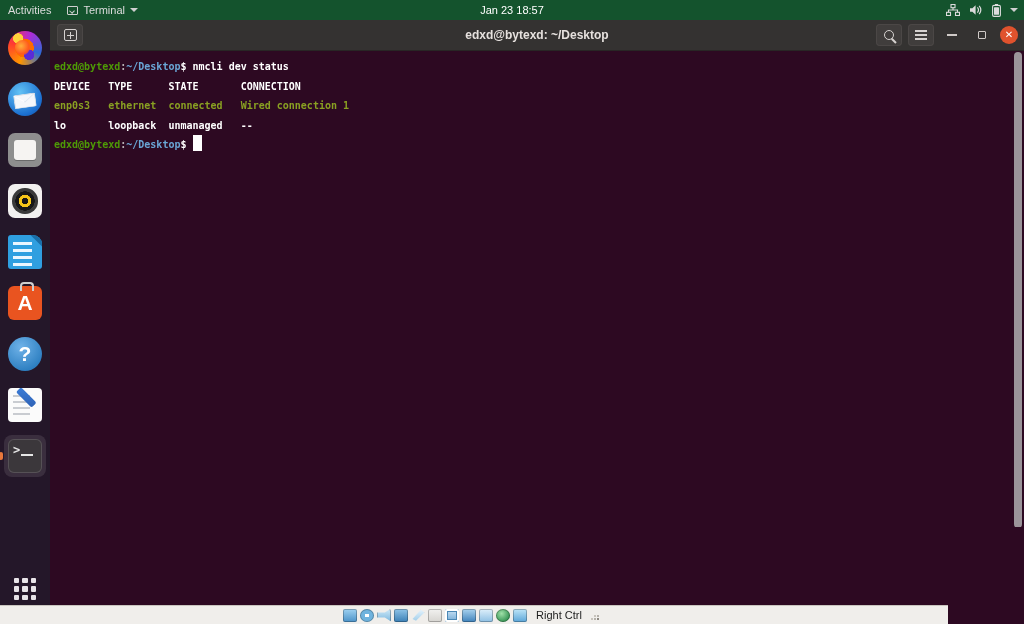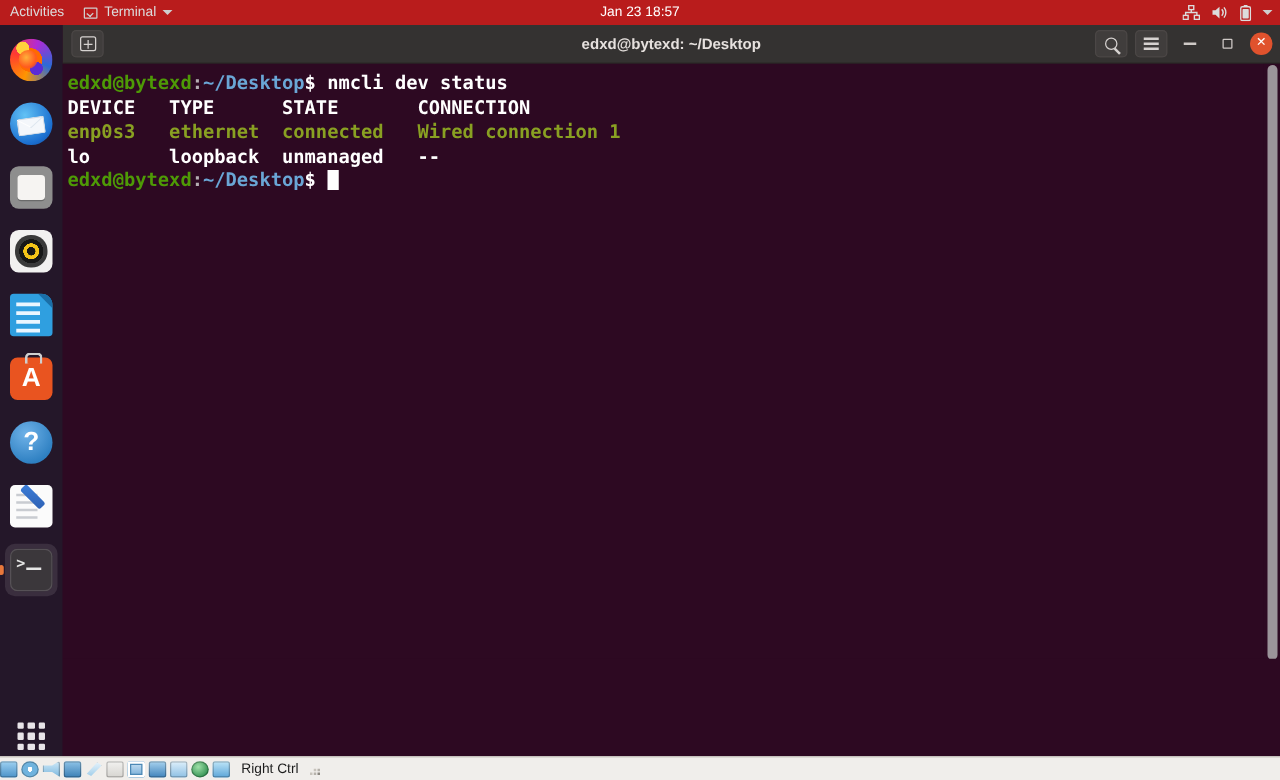--- a/index.html
+++ b/index.html
@@ -6,21 +6,21 @@
   html, body { width:1024px; height:624px; overflow:hidden; }
   body {
     font-family: "Liberation Sans", sans-serif;
     background:#2d0922;
     position:relative;
   }
 
   
   #topbar{
     position:absolute; left:0; top:0; width:1024px; height:20px;
-    background:#b91c1c; color:#dcdcdc;
+    background:#14532d; color:#dcdcdc;
     display:flex; align-items:center; font-size:11px;
     z-index:40;
   }
   #activities{ padding:0 10px 0 8px; height:20px; display:flex; align-items:center; cursor:pointer; }
   #appmenu{ display:flex; align-items:center; gap:5px; padding:0 6px; height:16px; cursor:pointer; }
   .tiny-term-ico{
     width:11px; height:9px; border:1px solid #cfcfcf; border-radius:1px;
     position:relative; display:inline-block;
   }
   .tiny-term-ico::before{
@@ -178,21 +178,21 @@
   .burger::before{ top:-4px;} .burger::after{ top:4px;}
   .min-ic{ width:10px; height:1.6px; background:#cfcac7; }
   .max-ic{ width:8px; height:8px; border:1.6px solid #cfcac7; border-radius:1px;}
 
   #termbody{
     flex:1; background:#2d0922; position:relative; overflow:hidden;
     padding:6px 0 0 4px;
   }
   #termtext{
     font-family:"DejaVu Sans Mono", monospace;
-    font-size:15px; line-height:19.6px; font-weight:bold;
+    font-size:10px; line-height:19.6px; font-weight:bold;
     white-space:pre; letter-spacing:0px;
   }
   .c-green{ color:#4e9a06; }
   .c-gray { color:#b5aeb3; }
   .c-blue { color:#6aa6d6; }
   .c-white{ color:#ffffff; }
   .c-olive{ color:#89a022; }
   .cursor{ display:inline-block; width:9px; height:16px; background:#ffffff;
     vertical-align:-3px; }
 
@@ -200,23 +200,23 @@
     position:absolute; right:0; top:0; width:13px; height:100%;
     background:#2d0922;
   }
   #scroll-thumb{
     position:absolute; right:2px; top:1px; width:8px; height:100%;
     background:#9b949a; border-radius:4px; cursor:pointer;
   }
 
   
   #vbar{
-    position:absolute; left:0; bottom:0; width:1024px; height:19px;
+    position:absolute; left:0; bottom:0; width:948px; height:19px;
     background:#f0eeeb; border-top:1px solid #c9c5bf; z-index:50;
-    display:flex; align-items:center; justify-content:flex-start;
+    display:flex; align-items:center; justify-content:center;
     padding-right:6px; gap:3px;
   }
   .vb-ic{ width:14px; height:13px; border-radius:2px; display:inline-block; cursor:pointer;
     box-shadow:inset 0 0 0 1px rgba(0,0,0,.25);}
   .v1{ background:linear-gradient(#9fd2f2,#4b92c8); }
   .v2{ background:radial-gradient(circle,#ffffff 0 20%,#6fb3de 21% 100%); border-radius:50%;}
   .v3{ background:linear-gradient(#cfe9f8,#7ab6dd); clip-path:polygon(0 30%,55% 30%,100% 0,100% 100%,55% 70%,0 70%); }
   .v4{ background:linear-gradient(#8fc4e8,#3b7fb5); }
   .v5{ background:linear-gradient(#e9f5fd,#9ccbe8); clip-path:polygon(10% 80%,70% 10%,95% 30%,35% 95%);}
   .v6{ background:linear-gradient(#f2f2f0,#d6d4d0); }

